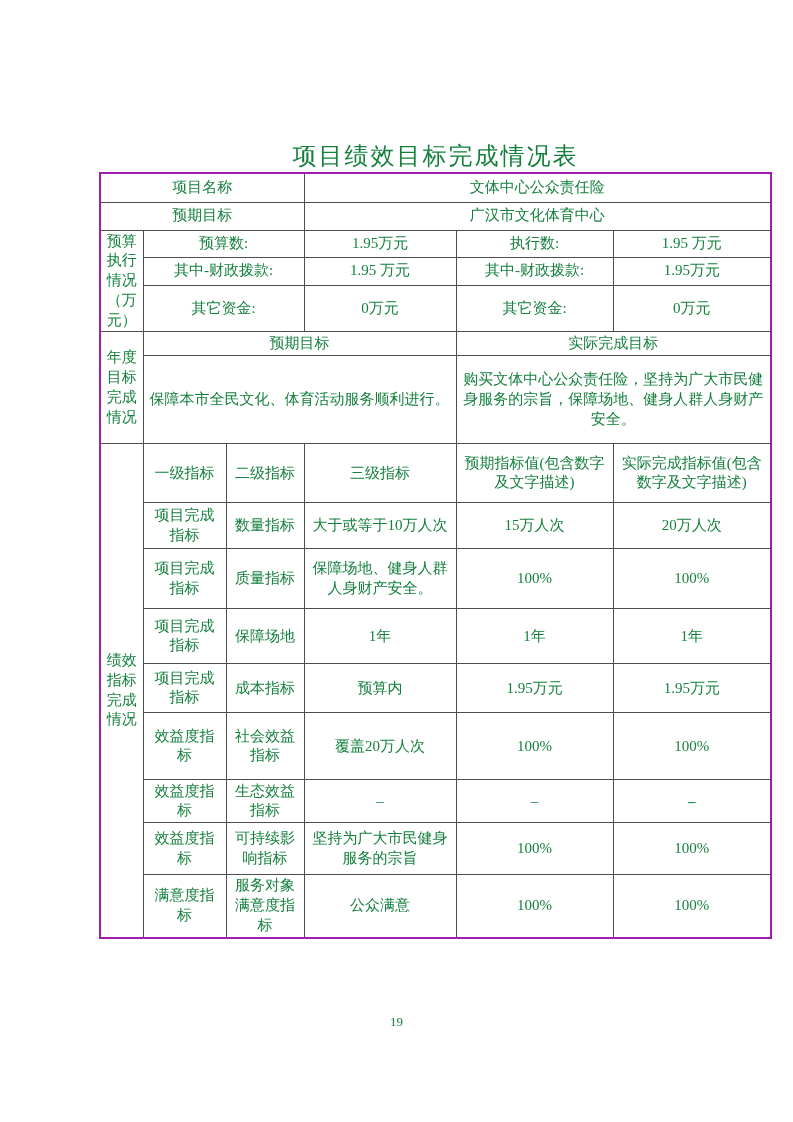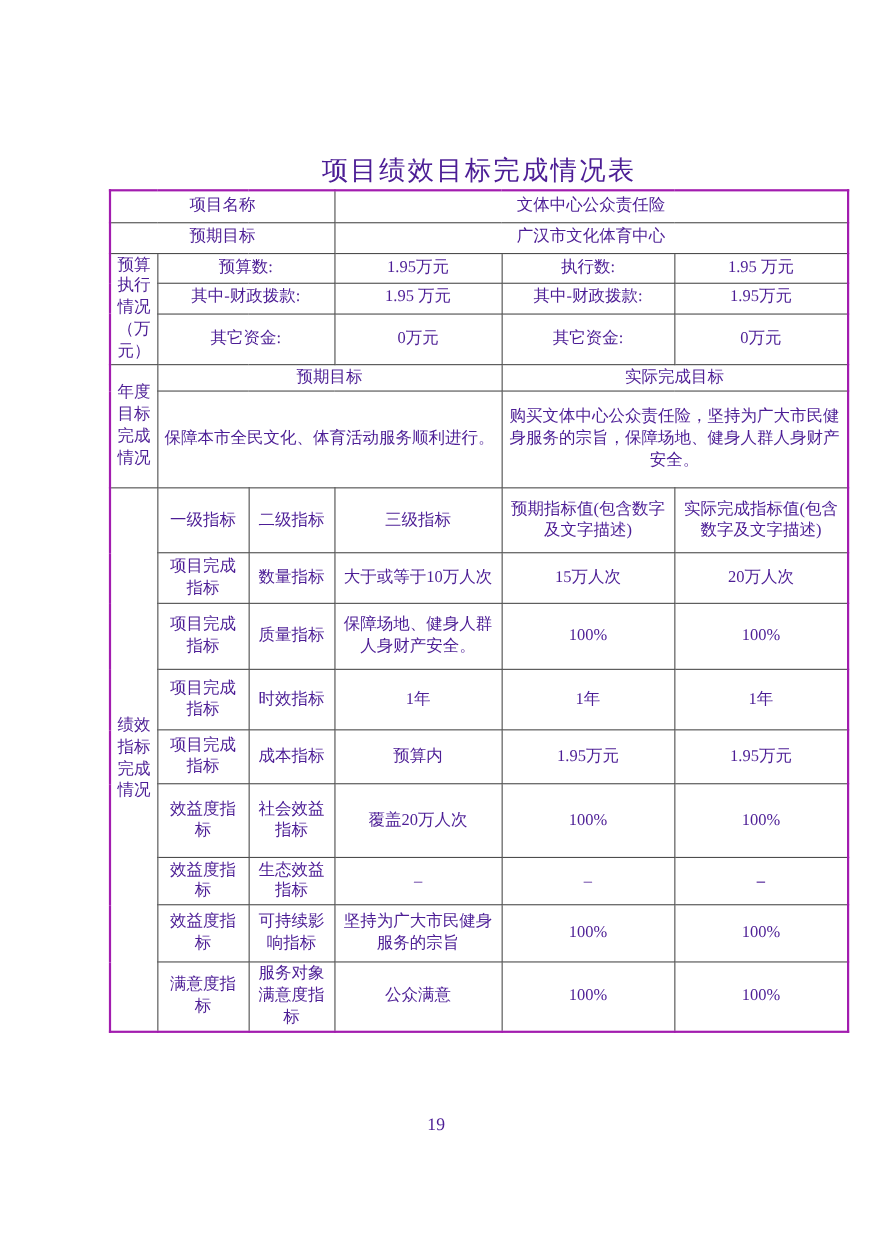--- a/index.html
+++ b/index.html
@@ -7,21 +7,21 @@
     padding: 0;
     background: #e8e8e8;
   }
   .sheet {
     position: relative;
     width: 793px;
     height: 1122px;
     margin: 0 auto;
     background: #ffffff;
     font-family: "Liberation Serif", "DejaVu Serif", serif;
-    color: #4c1d95;
+    color: #15803d;
     overflow: hidden;
   }
   .content {
     position: absolute;
     left: 99px;
     top: 140px;
     width: 673px;
   }
   .doc-title {
     text-align: center;
@@ -72,21 +72,21 @@
   }
   .dash-bold {
     font-weight: bold;
   }
   .footer-pagenum {
     position: absolute;
     left: 0;
     top: 1014px;
     width: 793px;
     text-align: center;
-    font-size: 16px;
+    font-size: 13px;
   }
 </style>
 </head>
 <body>
 
 <div class="sheet">
   <div class="content">
 
     <h1 class="doc-title">项目绩效目标完成情况表</h1>
 
@@ -161,21 +161,21 @@
       <tr style="height:60px">
         <td>项目完成指标</td>
         <td>质量指标</td>
         <td>保障场地、健身人群人身财产安全。</td>
         <td>100%</td>
         <td>100%</td>
       </tr>
 
       <tr style="height:55px">
         <td>项目完成指标</td>
-        <td>时效指标</td>
+        <td>保障场地</td>
         <td>1年</td>
         <td>1年</td>
         <td>1年</td>
       </tr>
 
       <tr style="height:49px">
         <td>项目完成指标</td>
         <td>成本指标</td>
         <td>预算内</td>
         <td>1.95万元</td>

